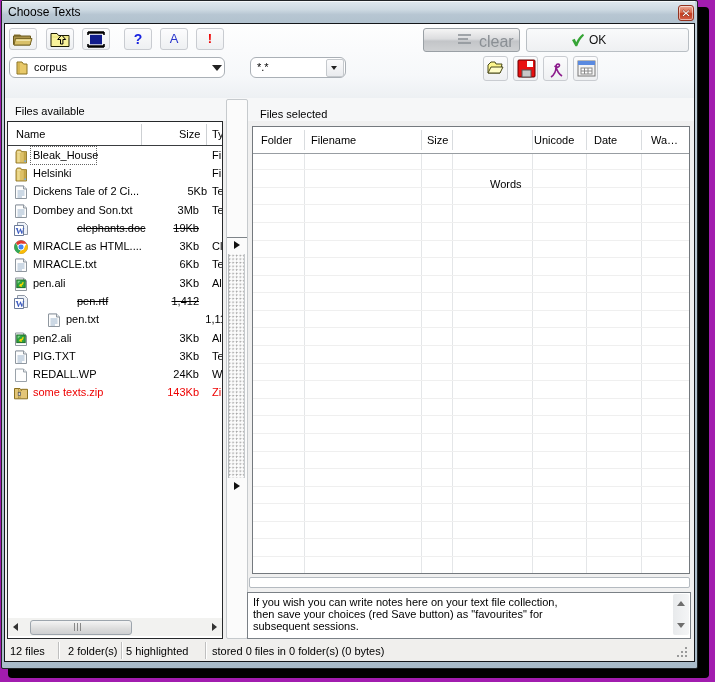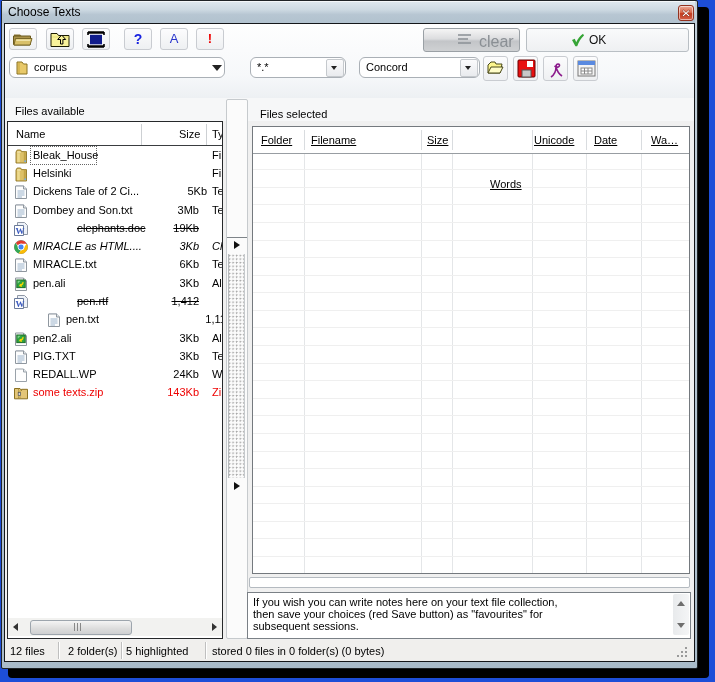--- a/index.html
+++ b/index.html
@@ -1,16 +1,16 @@
 <!DOCTYPE html>
 <html><head>
 <meta charset="utf-8">
 <style>
 html,body{margin:0;padding:0;background:#fff;}
-#canvas{position:relative;width:715px;height:682px;background:#1d4ed8;overflow:hidden;
+#canvas{position:relative;width:715px;height:682px;background:#a21caf;overflow:hidden;
   font-family:"Liberation Sans",sans-serif;font-size:11px;color:#000;}
 .abs{position:absolute;}
 
 #shadowR{left:697px;top:7px;width:12px;height:670px;background:#000;border-radius:0 4px 4px 0;}
 #shadowB{left:8px;top:668px;width:701px;height:10px;background:#000;border-radius:0 0 4px 4px;}
 #win{left:1px;top:0px;width:695px;height:667px;border:1px solid #1f2326;
   background:linear-gradient(#c3d0da,#a9bbc9);border-radius:2px;}
 #titlebar{left:2px;top:1px;width:693px;height:22px;
   background:linear-gradient(#dfe8ef,#cdd9e2 40%,#b7c6d2 62%,#b2c2cf);box-shadow:inset 0 1px 0 rgba(255,255,255,.65);}
 #title{left:8px;top:5px;font-size:12px;color:#000;}
@@ -55,21 +55,21 @@
 
 #splitter{left:226px;top:99px;width:20px;height:538px;background:#fbfbfb;border:1px solid #c6cacd;border-radius:2px;}
 .dots{position:absolute;left:1px;width:17px;box-shadow:inset 1px 0 0 #b6babd,inset -1px 0 0 #c6cacd;
   background-image:radial-gradient(circle at 1.4px 1.4px,#a4a4a4 0.8px,transparent 1px);
   background-size:3.6px 3.6px;}
 .sparrow{position:absolute;left:7px;width:0;height:0;border-top:4.5px solid transparent;
   border-bottom:4.5px solid transparent;border-left:6px solid #111;}
 
 #grid{left:252px;top:126px;width:436px;height:446px;border:1px solid #74797e;background:#fff;overflow:hidden;}
 #gridhead{position:absolute;left:0;top:0;width:100%;height:26px;background:#fff;border-bottom:1px solid #989da2;}
-#gridhead span{position:absolute;top:7px;text-decoration:underline;}
+#gridhead span{position:absolute;top:7px;}
 .gvline{position:absolute;top:0;width:1px;height:100%;background:#e4e6e8;}
 .ghline{position:absolute;left:0;width:100%;height:1px;background:#efefef;}
 #thinedit{left:249px;top:577px;width:439px;height:9px;border:1px solid #b4bac0;border-radius:2px;background:#fff;}
 #notes{left:247px;top:592px;width:442px;height:45px;border:1px solid #7a8086;background:#fff;overflow:hidden;}
 #notes .txt{position:absolute;left:5px;top:3px;line-height:12.1px;}
 #notesscroll{position:absolute;right:1px;top:1px;width:16px;height:41px;background:linear-gradient(90deg,#e8eaec,#f4f5f6);border-radius:2px;}
 .nsarrow{position:absolute;left:4px;width:0;height:0;border-left:4.5px solid transparent;border-right:4.5px solid transparent;}
 
 #statusbar{left:5px;top:640px;width:689px;height:21px;background:#f0efed;}
 #statusbar span{position:absolute;top:5px;}
@@ -145,26 +145,20 @@
       </svg>
     <span style="position:absolute;left:24px;top:3px;">corpus</span>
     <div class="comboarrow" style="position:absolute;left:202px;top:7px;"></div>
   </div>
   <div class="abs combo" id="filtercombo">
     <span style="position:absolute;left:6px;top:3px;">*.*</span>
     <div class="dropbtn">
         <div class="da"></div>
       </div>
   </div>
-  <div class="abs combo" id="toolcombo">
-    <span style="position:absolute;left:6px;top:3px;">Concord</span>
-    <div class="dropbtn">
-        <div class="da"></div>
-      </div>
-  </div>
 
   <div class="abs sbtn" style="left:483px;">
       <svg width="25" height="24" viewBox="0 0 25 24">
         <path d="M4 8 l3 -3 h4 l1 2 h6 l-2 9 H4 z" fill="#fdf68e" stroke="#4a4a1a"></path>
         <path d="M4 16 l3 -6 h12 l-3 6 z" fill="#fffdc8" stroke="#4a4a1a"></path>
       </svg>
     </div>
   <div class="abs sbtn" style="left:513px;">
       <svg width="25" height="24" viewBox="0 0 25 24">
         <rect x="4" y="3" width="17" height="17" rx="1" fill="#e81010" stroke="#600"></rect>
@@ -266,21 +260,21 @@
             <svg width="16" height="16" viewBox="0 0 16 16">
               <path d="M4.5 1.5 h7 l3 3 v9 h-10 z" fill="#eef2f8" stroke="#8f97a5"></path>
               <path d="M1.5 4.5 h9 v10 h-9 z" fill="#fff" stroke="#6a7a9a"></path>
               <text x="2.5" y="12.5" font-size="9" font-weight="bold" fill="#3a5ac0" font-family="Liberation Serif">W</text>
             </svg>
           </div>
           <span class="nm strike " style="">elephants.doc</span>
           <span class="sz strike ">19Kb</span>
           <span class="ty strike ">MS W</span>
         </div>
-        <div class="lrow" style="top:116.2px;font-style:italic;">
+        <div class="lrow" style="top:116.2px;">
           <div class="ic">
             <svg width="16" height="16" viewBox="0 0 16 16">
               <circle cx="8" cy="8" r="6.5" fill="#fff" stroke="#888"></circle>
               <path d="M8 1.5 a6.5 6.5 0 0 1 5.6 3.2 H8 a3.4 3.4 0 0 0 -3 1.8 L2.8 4 A6.5 6.5 0 0 1 8 1.5" fill="#e33b2e"></path>
               <path d="M2.8 4 L5 8 a3.4 3.4 0 0 0 3 3.3 l-2.2 3 A6.5 6.5 0 0 1 2.8 4" fill="#34a853"></path>
               <path d="M13.6 4.7 a6.5 6.5 0 0 1 -7.8 9.6 l2.2 -3.1 A3.4 3.4 0 0 0 11.4 8 z" fill="#fbbc05"></path>
               <circle cx="8" cy="8" r="3" fill="#4285f4" stroke="#fff" stroke-width="0.8"></circle>
             </svg>
           </div>
           <span class="nm " style="">MIRACLE as HTML....</span>

